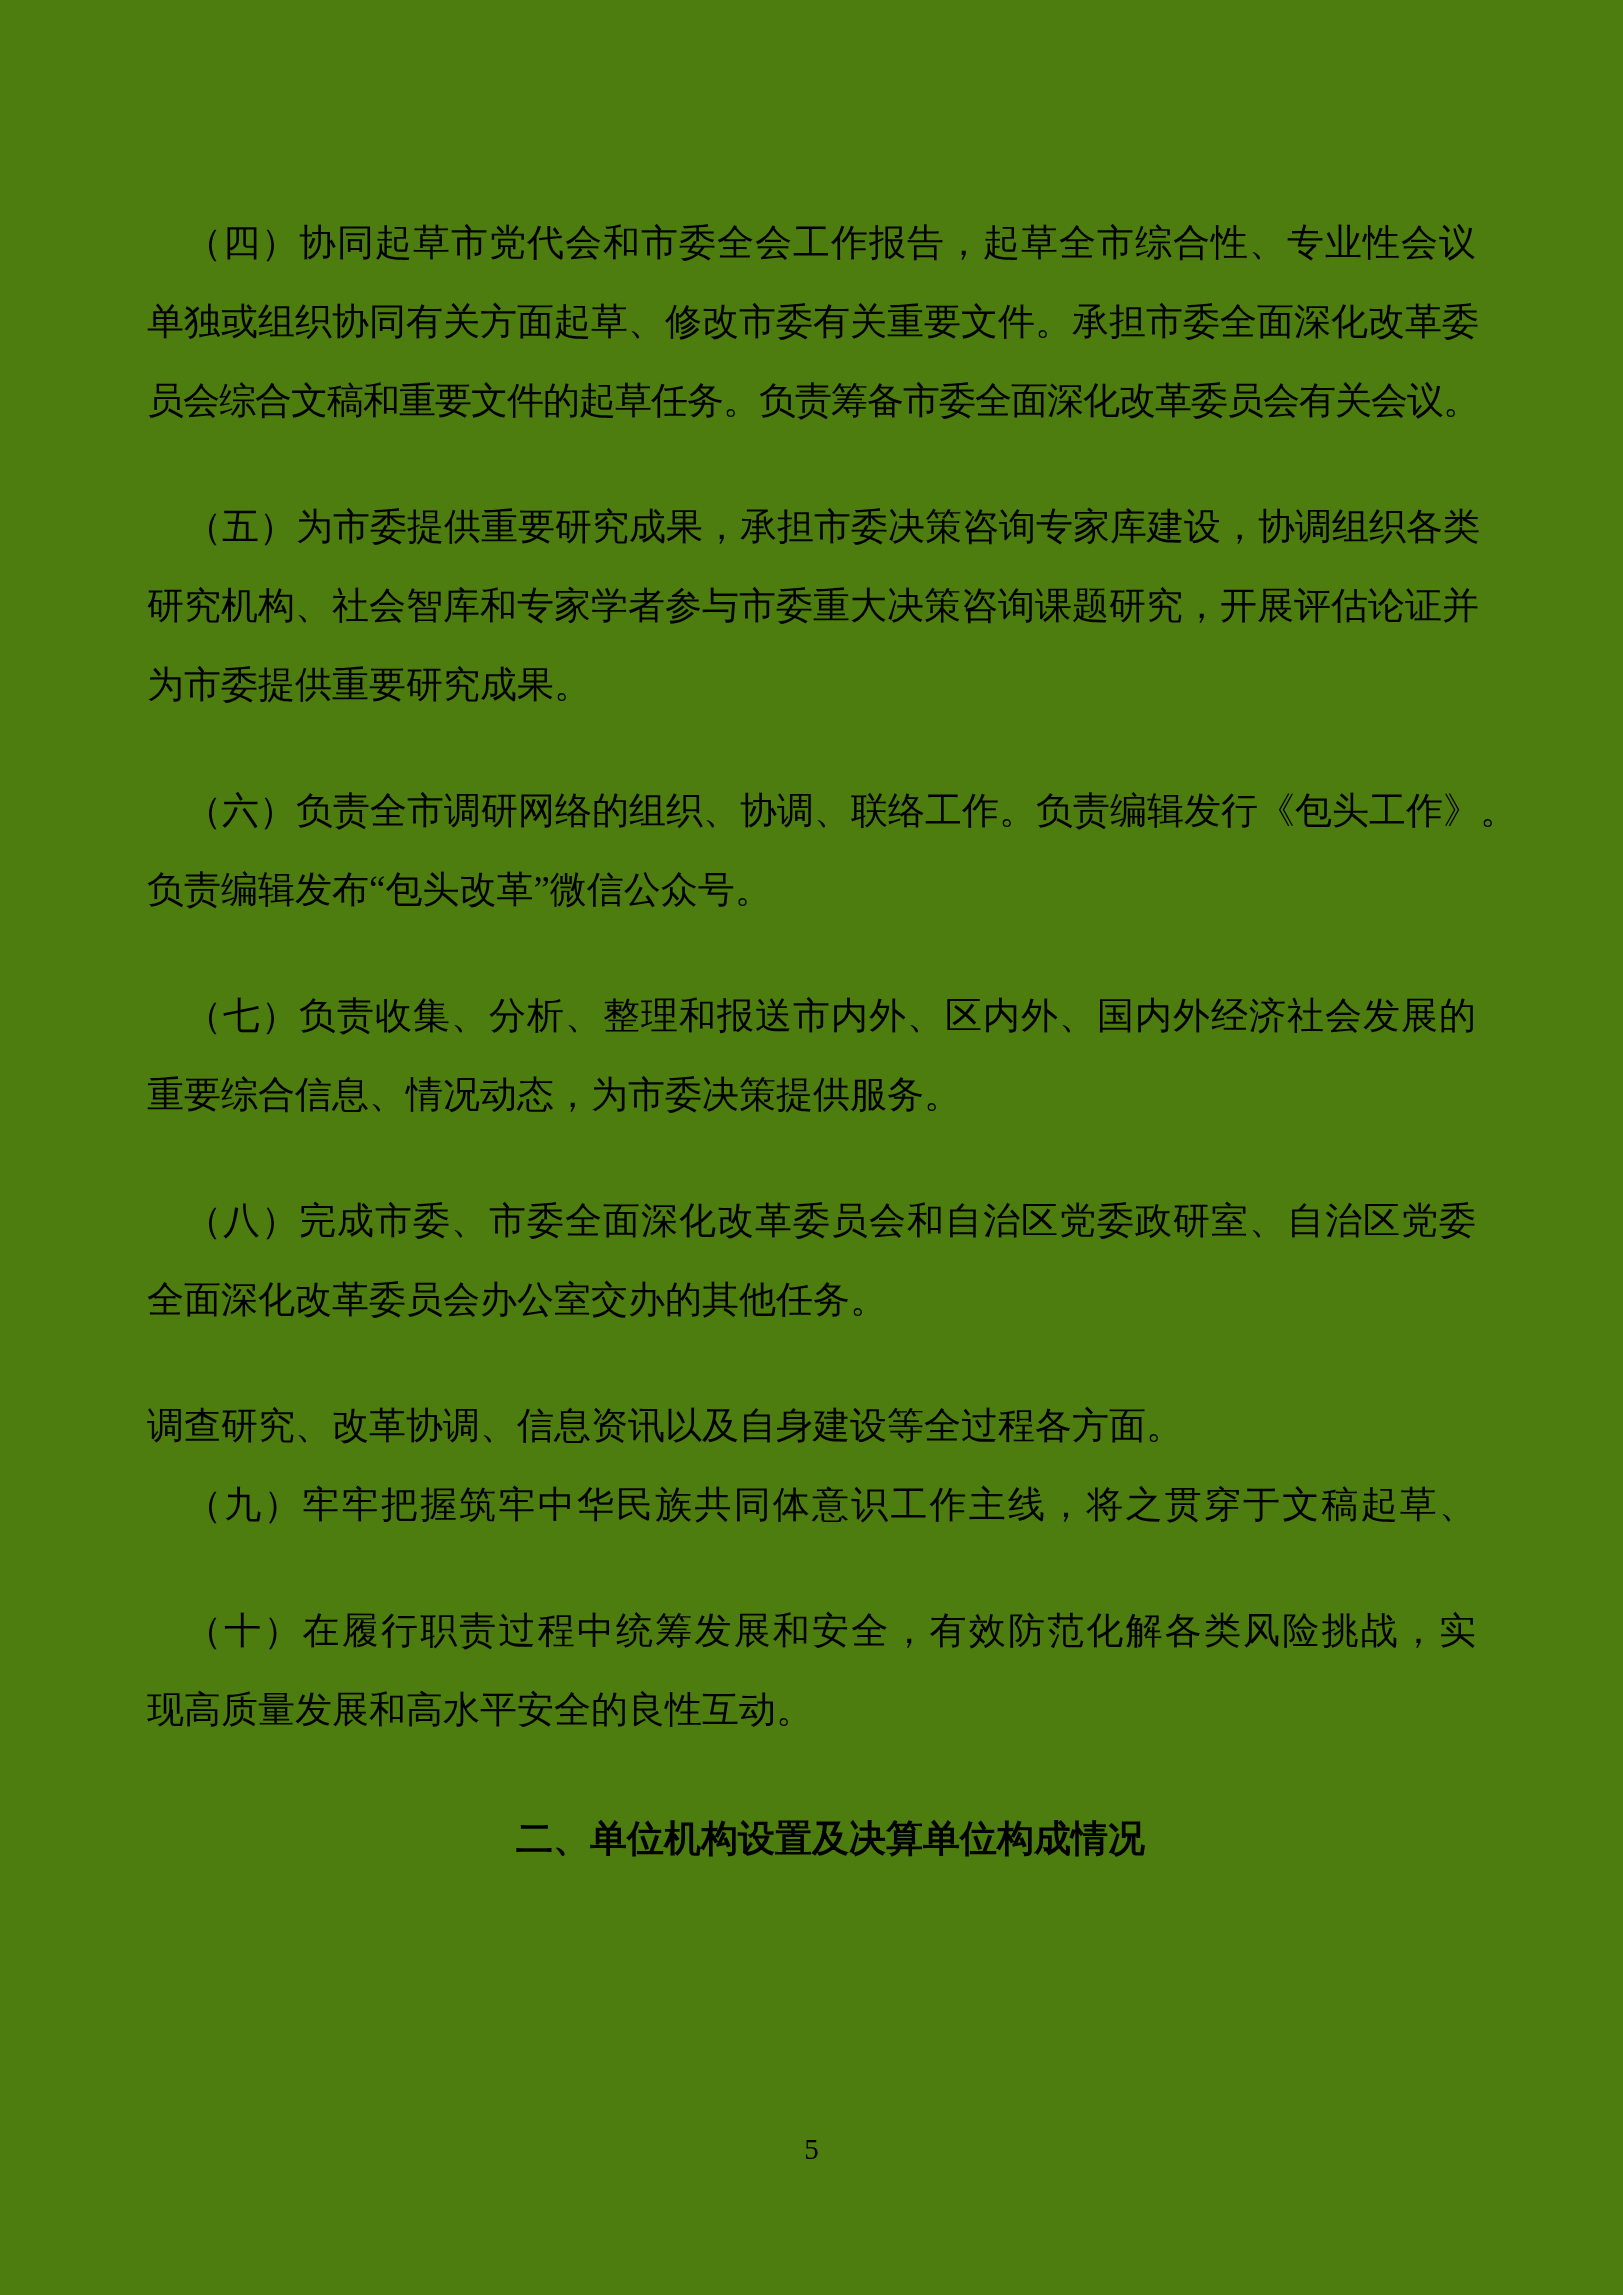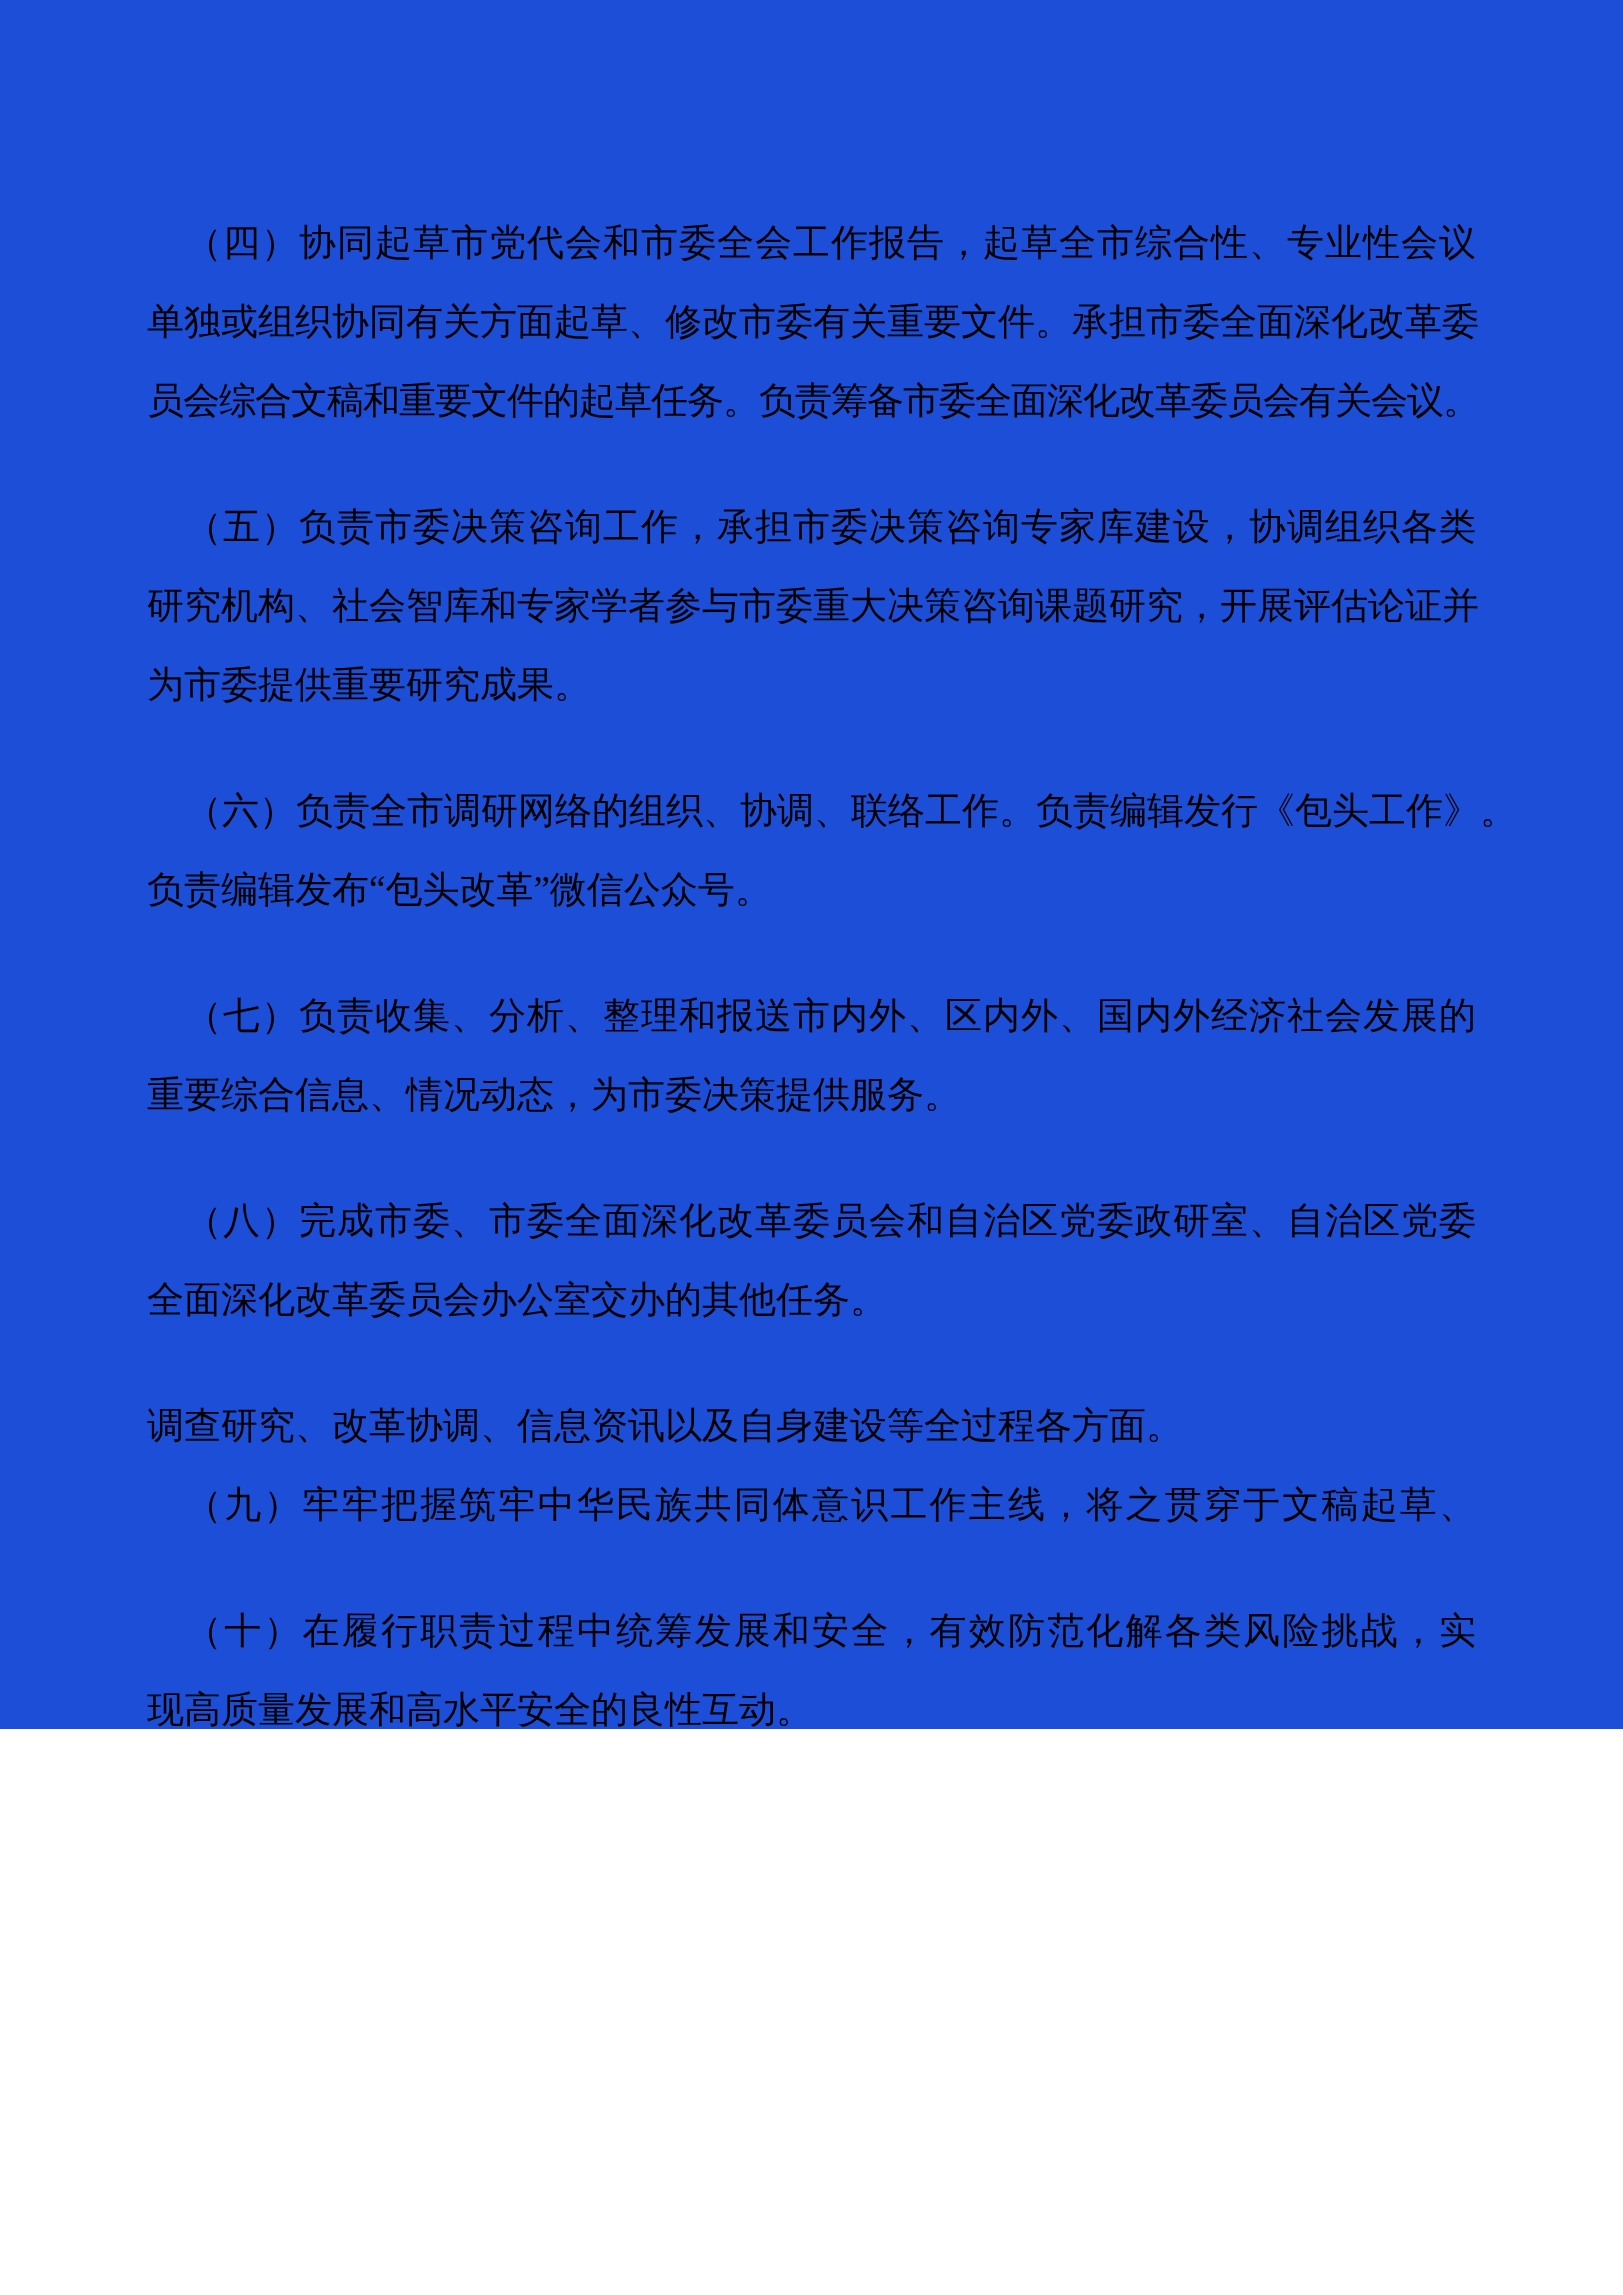--- a/index.html
+++ b/index.html
@@ -3,22 +3,22 @@
 <meta charset="utf-8">
 <style>
   html, body { margin: 0; padding: 0; }
   body {
     width: 1623px; height: 2295px;
     background: #ffffff;
     font-kerning: none;
   }
   .page {
     position: relative;
-    width: 1623px; height: 1729px;
-    background: #1d4ed8;
+    width: 1623px; height: 2295px;
+    background: #4d7c0f;
     overflow: hidden;
   }
   .content {
     position: absolute;
     left: 147px; top: 203px;
     width: 1329px;
     color: #000000;
   }
   .para { margin: 0; }
   .para + .para { margin-top: 47px; }
@@ -60,21 +60,21 @@
 
 <div class="page">
   <div class="content">
     <div id="paragraphs">
         <div class="para">
           <div class="line indent fill">（四）协同起草市党代会和市委全会工作报告，起草全市综合性、专业性会议</div>
           <div class="line fill">单独或组织协同有关方面起草、修改市委有关重要文件。承担市委全面深化改革委</div>
           <div class="line tight">员会综合文稿和重要文件的起草任务。负责筹备市委全面深化改革委员会有关会议。</div>
         </div>
         <div class="para">
-          <div class="line indent fill">（五）负责市委决策咨询工作，承担市委决策咨询专家库建设，协调组织各类</div>
+          <div class="line indent fill">（五）为市委提供重要研究成果，承担市委决策咨询专家库建设，协调组织各类</div>
           <div class="line fill">研究机构、社会智库和专家学者参与市委重大决策咨询课题研究，开展评估论证并</div>
           <div class="line">为市委提供重要研究成果。</div>
         </div>
         <div class="para">
           <div class="line indent fill">（六）负责全市调研网络的组织、协调、联络工作。负责编辑发行《包头工作》。</div>
           <div class="line">负责编辑发布“包头改革”微信公众号。</div>
         </div>
         <div class="para">
           <div class="line indent fill">（七）负责收集、分析、整理和报送市内外、区内外、国内外经济社会发展的</div>
           <div class="line">重要综合信息、情况动态，为市委决策提供服务。</div>

